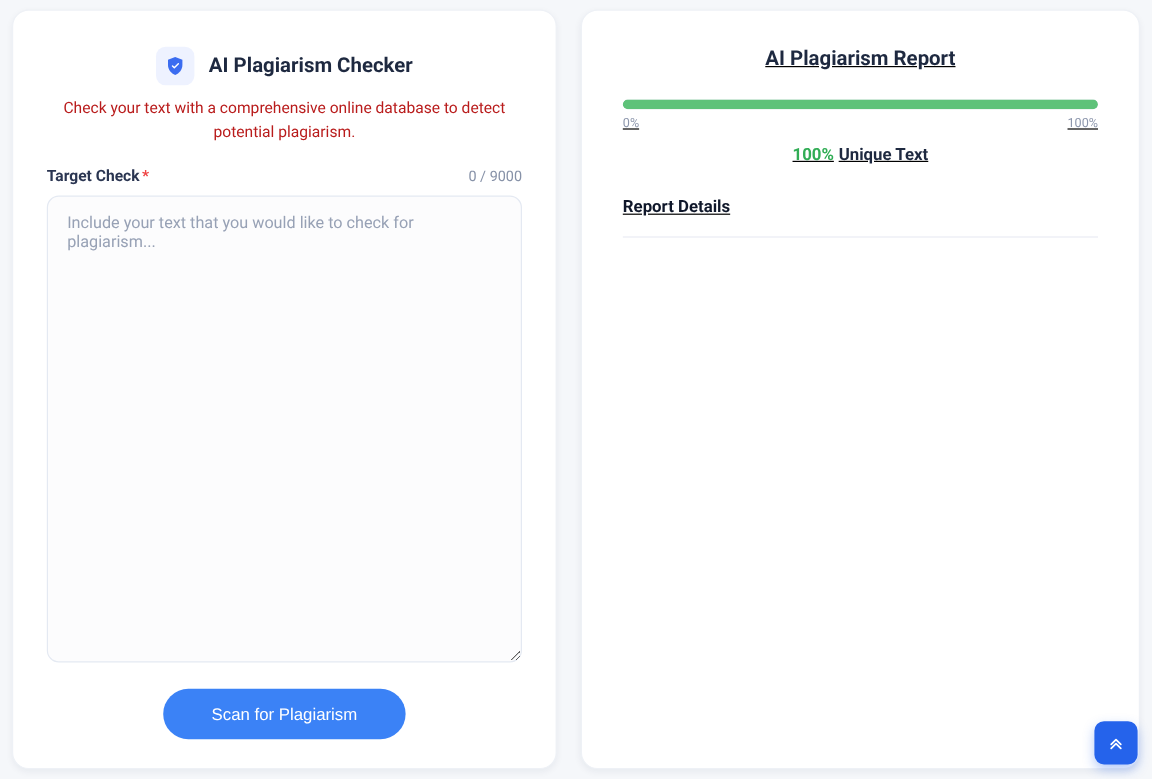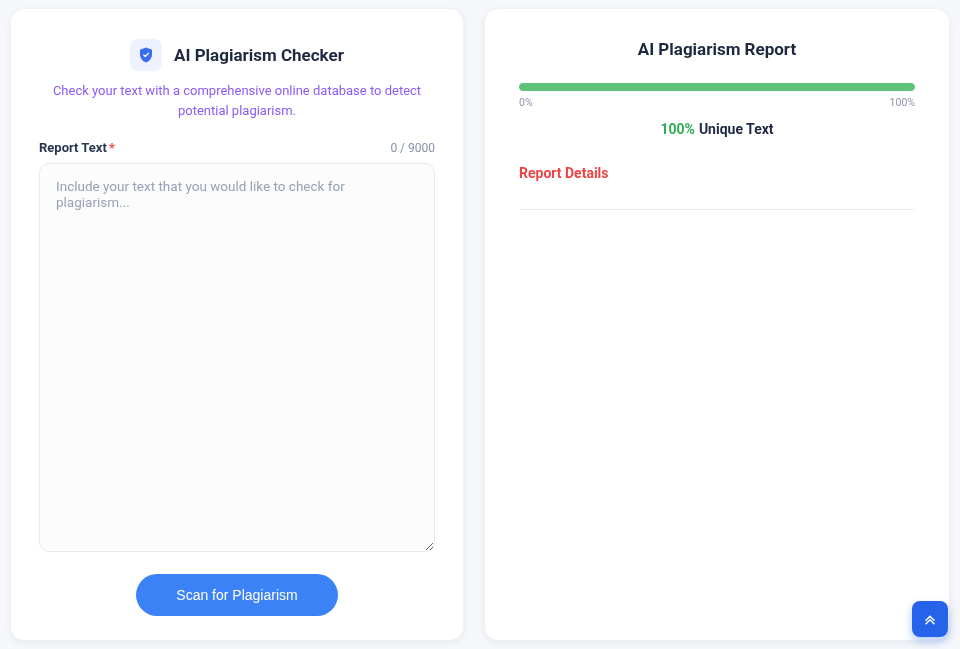--- a/index.html
+++ b/index.html
@@ -27,20 +27,21 @@
       border: 1px solid #eef1f6;
       flex: 1;
       display: flex;
       flex-direction: column;
     }
     .card-left {
       padding: 30px 28px 24px 28px;
     }
     .card-right {
       padding: 30px 34px 24px 34px;
+      text-decoration: underline;
     }
     .header-row {
       display: flex;
       align-items: center;
       justify-content: center;
       gap: 12px;
       margin-bottom: 10px;
     }
     .icon-badge {
       width: 32px;
@@ -56,21 +57,21 @@
       height: 18px;
     }
     .title {
       font-size: 17px;
       font-weight: 700;
       color: #1e2940;
     }
     .subtitle {
       text-align: center;
       font-size: 13px;
-      color: #8b5cf6;
+      color: #b91c1c;
       line-height: 1.5;
       margin-bottom: 20px;
     }
     .label-row {
       display: flex;
       justify-content: space-between;
       align-items: baseline;
       margin-bottom: 8px;
     }
     .label-text {
@@ -157,22 +158,22 @@
       margin-top: 6px;
       margin-bottom: 28px;
     }
     .unique-pct {
       color: #31ad55;
       margin-right: 4px;
     }
     .section-heading {
       font-size: 14px;
       font-weight: 700;
-      color: #ef4444;
-      padding-bottom: 28px;
+      color: #0f172a;
+      padding-bottom: 16px;
       border-bottom: 1px solid #e9ecf3;
     }
     .scroll-top {
       position: absolute;
       right: 12px;
       bottom: 12px;
       width: 36px;
       height: 36px;
       background: #2563eb;
       border-radius: 8px;
@@ -199,21 +200,21 @@
           <path d="M12 2 L20 5 V11 C20 16 16.5 20.5 12 22 C7.5 20.5 4 16 4 11 V5 Z" fill="#3b6cf0"></path>
           <path d="M9 12 L11 14 L15.5 9.5" stroke="#fff" stroke-width="1.6" fill="none" stroke-linecap="round" stroke-linejoin="round"></path>
         </svg>
       </div>
       <div class="title">AI Plagiarism Checker</div>
     </div>
     <div class="subtitle">Check your text with a comprehensive online database to detect potential plagiarism.</div>
 
     <div class="label-row">
       <div class="label-text">
-        <span>Report Text</span><span class="req">*</span>
+        <span>Target Check</span><span class="req">*</span>
       </div>
       <div class="counter">0 / 9000</div>
     </div>
 
     <div class="textarea-wrap">
       <textarea placeholder="Include your text that you would like to check for plagiarism..." style=""></textarea>
     </div>
 
     <div class="btn-row">
       <button class="btn">Scan for Plagiarism</button>

